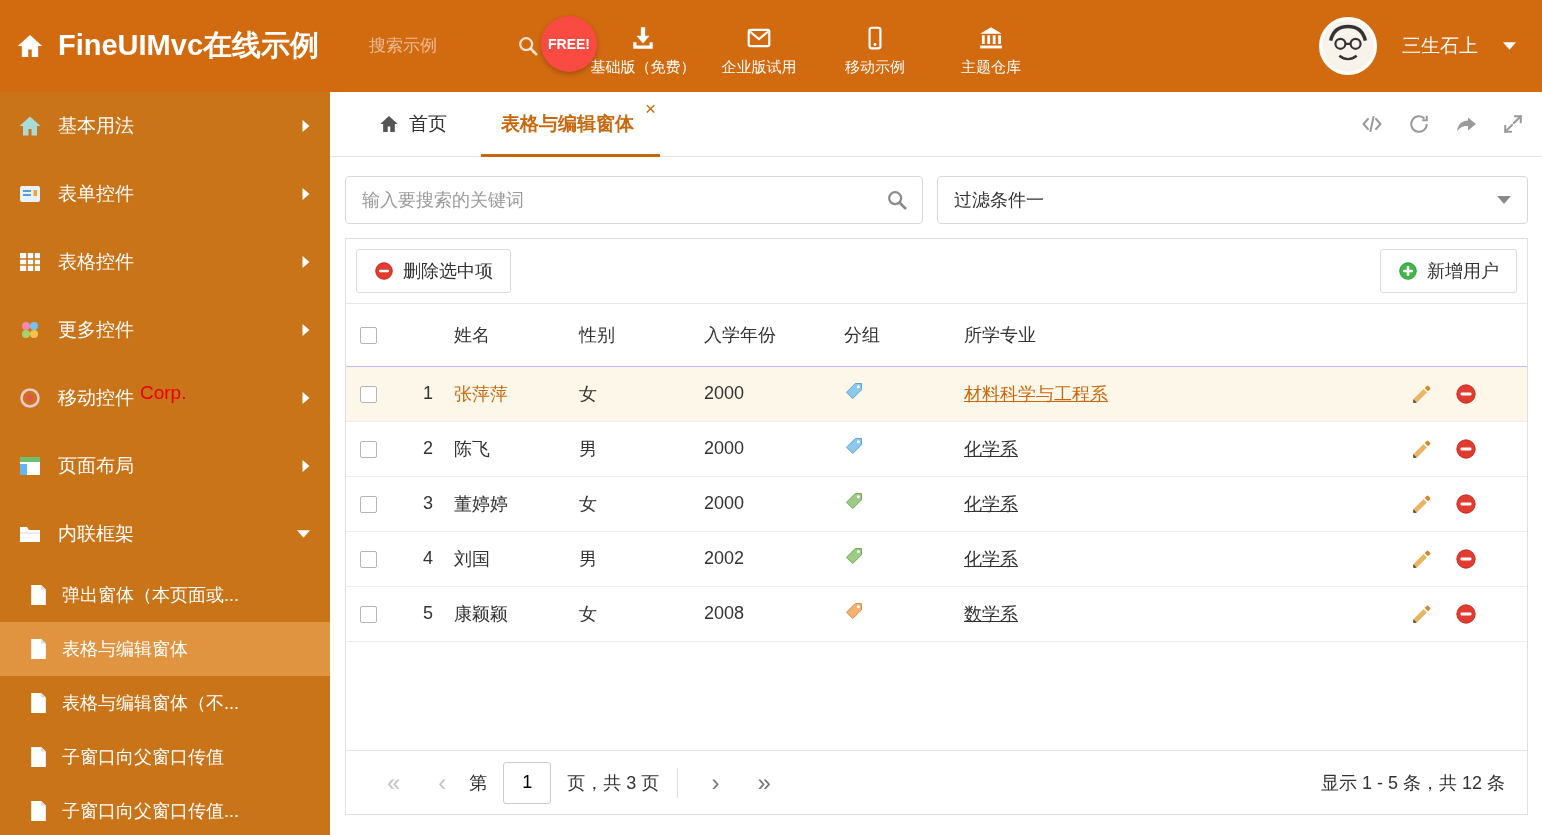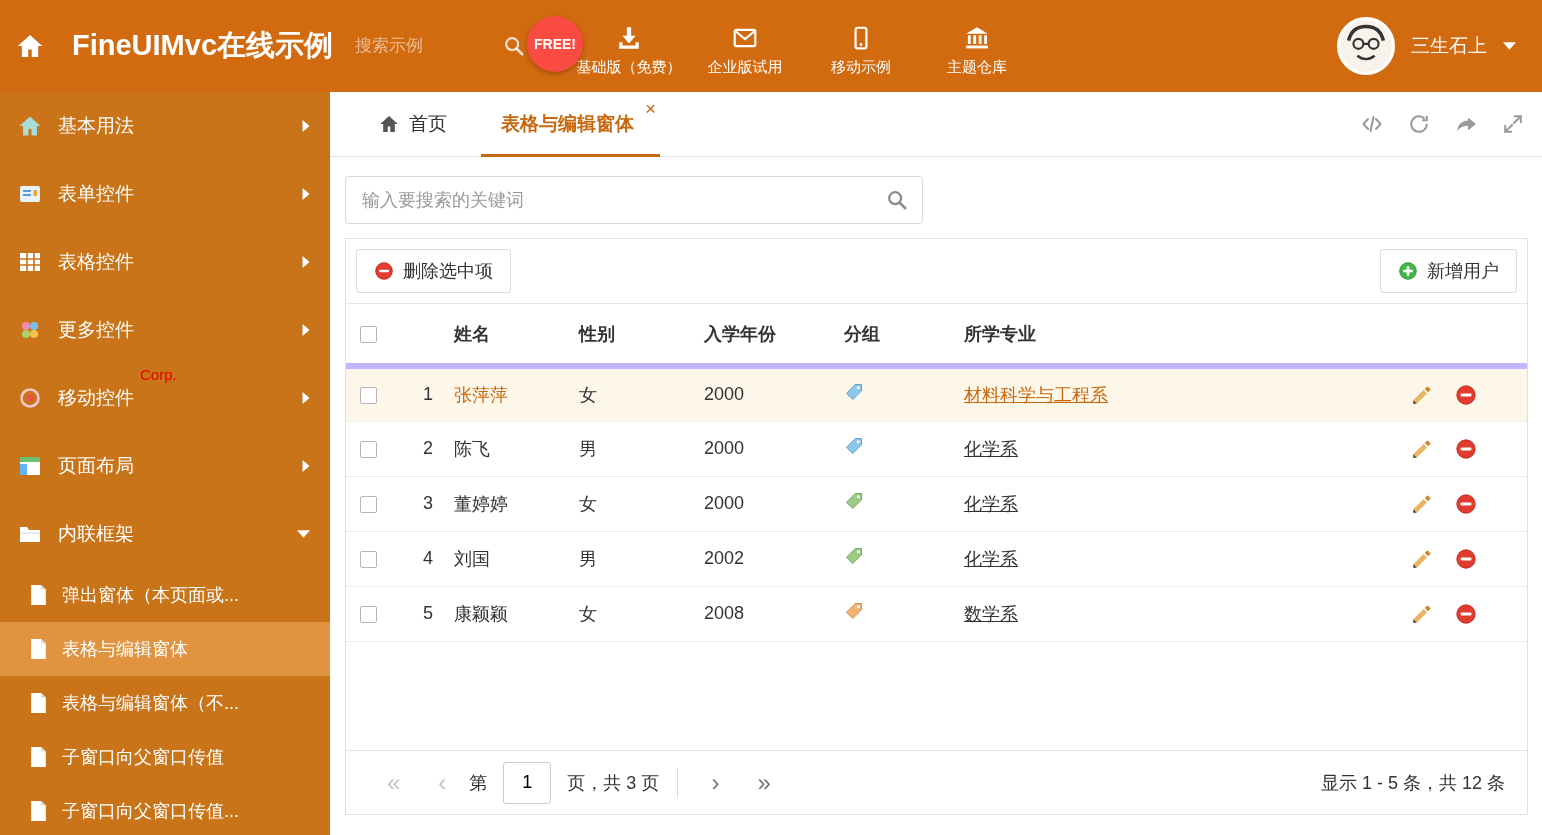--- a/index.html
+++ b/index.html
@@ -13,42 +13,42 @@
     --border:#e0e0e0;
   }
   *{box-sizing:border-box}
   html,body{width:1542px;height:835px;margin:0;overflow:hidden;
     font-family:"Liberation Sans","DejaVu Sans",sans-serif;background:#fff;color:#333}
   .app{width:100%;height:100%;display:flex;flex-direction:column}
   .icon{display:inline-flex;align-items:center;justify-content:center;line-height:0}
 
   
   .topbar{height:92px;flex:0 0 92px;background:var(--header-bg);display:flex;align-items:center;position:relative;z-index:5}
-  .brand{display:flex;align-items:center;gap:28px;padding:0 8px 0 16px;cursor:pointer}
+  .brand{display:flex;align-items:center;gap:14px;padding:0 8px 0 16px;cursor:pointer}
   .brand-title{font-size:29px;font-weight:bold;color:#fff;white-space:nowrap}
-  .topsearch{display:flex;align-items:center;margin-left:12px}
+  .topsearch{display:flex;align-items:center;margin-left:40px}
   .topsearch-input{width:150px;background:transparent;border:none;outline:none;color:#fff;font-size:17px}
   .topsearch-input::placeholder{color:rgba(255,255,255,.55)}
   .topnav{display:flex;margin-left:46px;height:100%}
   .topnav-item{position:relative;width:116px;display:flex;flex-direction:column;align-items:center;justify-content:center;gap:7px;color:#fff;cursor:pointer;padding-top:10px}
   .topnav-label{font-size:15px;white-space:nowrap}
   .free-badge{position:absolute;left:-44px;top:16px;width:56px;height:56px;border-radius:50%;
     background:#fa4b43;color:#fff;font-size:14px;font-weight:bold;display:flex;align-items:center;justify-content:center;
     box-shadow:0 2px 5px rgba(0,0,0,.25);z-index:6}
-  .userbox{margin-left:auto;display:flex;align-items:center;gap:16px;padding-right:26px;cursor:pointer}
+  .userbox{margin-left:auto;display:flex;align-items:center;gap:25px;padding-right:26px;cursor:pointer}
   .avatar{width:58px;height:58px;border-radius:50%;background:#fff;border:3px solid #fff;overflow:hidden;flex:0 0 58px}
   .username{color:#fff;font-size:19px;white-space:nowrap}
 
   
   .shell{flex:1;display:flex;min-height:0}
   .sidebar{width:330px;flex:0 0 330px;background:var(--sidebar-bg);overflow:hidden}
   .side-item{height:68px;display:flex;align-items:center;color:#fff;font-size:19px;padding:0 20px 0 18px;cursor:pointer}
   .side-item .cat-icon{width:24px;height:24px;margin-right:16px;flex:0 0 24px}
   .side-label{white-space:nowrap}
-  .side-badge{color:#e80000;font-size:15px;margin-left:6px;align-self:flex-start;margin-top:2px}
+  .side-badge{color:#e80000;font-size:19px;margin-left:6px;align-self:flex-start;margin-top:18px}
   .side-arrow{margin-left:auto}
   .side-sub{height:54px;display:flex;align-items:center;color:#fff;font-size:18px;padding-left:29px;cursor:pointer;white-space:nowrap}
   .side-sub .file-ic{width:19px;height:22px;margin-right:14px;flex:0 0 19px}
   .side-sub.selected{background:var(--sidebar-sel)}
 
   
   .content{flex:1;display:flex;flex-direction:column;background:#fff;min-width:0}
   .tabbar{height:65px;flex:0 0 65px;border-bottom:1px solid #e4e4e4;display:flex;align-items:stretch;padding-left:29px}
   .tab{display:flex;align-items:center;gap:10px;padding:0 20px;font-size:19px;color:#333;cursor:pointer;position:relative;white-space:nowrap}
   .tab.active{color:var(--accent);font-weight:bold;margin-left:14px;padding:0 26px 0 20px}
@@ -64,21 +64,21 @@
   .searchbox .icon{margin-right:14px;cursor:pointer}
   .dropdown{flex:1;height:48px;border:1px solid #d8d8d8;border-radius:4px;display:flex;align-items:center;padding:0 16px;font-size:18px;color:#333;cursor:pointer}
   .dropdown .icon{margin-left:auto}
 
   .gridpanel{margin:10px 14px 20px 15px;border:1px solid var(--border);flex:1;display:flex;flex-direction:column;min-height:0}
   .gridtoolbar{display:flex;align-items:center;padding:10px;border-bottom:1px solid #e8e8e8}
   .btn{height:44px;display:inline-flex;align-items:center;gap:9px;padding:0 17px;border:1px solid #dcdcdc;border-radius:3px;background:#fff;font-size:18px;color:#333;cursor:pointer;font-family:inherit}
   .btn-add{margin-left:auto}
 
   table.grid{width:100%;border-collapse:collapse;font-size:18px;color:#333;table-layout:fixed}
-  table.grid th{font-weight:bold;text-align:left;height:62px;border-bottom:6px solid #c4b5fd;padding:0}
+  table.grid th{font-weight:normal;text-align:left;height:62px;border-bottom:1px solid #c4b5fd;padding:0}
   table.grid td{height:55px;border-bottom:1px solid #ededed;padding:0;overflow:hidden;white-space:nowrap}
   .col-cb{width:56px;padding-left:14px !important}
   .col-idx{width:52px;text-align:center !important}
   .col-name{width:125px}.col-gender{width:125px}.col-year{width:140px}.col-tag{width:120px}
   .col-act{width:116px;text-align:left}
   tr.selected td{background:var(--row-hl)}
   tr.selected .cell-name,tr.selected a.major{color:var(--accent)}
   a.major{color:#333;text-decoration:underline;cursor:pointer}
   td .act{cursor:pointer;margin-right:22px;vertical-align:middle}
   .checkbox{display:inline-block;width:17px;height:17px;border:1px solid #b5b5b5;border-radius:2px;background:#fff;cursor:pointer;vertical-align:middle}
@@ -375,20 +375,28 @@
       <div class="filterrow">
         <div class="searchbox">
           <input placeholder="输入要搜索的关键词" style="">
           <span class="icon" id="filter-search-icon">
               <svg width="22" height="22" viewBox="0 0 24 24">
                 <circle cx="10" cy="10" r="6.5" fill="none" stroke="#8a8a8a" stroke-width="2.4"></circle>
                 <path d="M15 15l6 6" stroke="#8a8a8a" stroke-width="2.8" stroke-linecap="round"></path>
               </svg>
             </span>
         </div>
+        <div class="dropdown">
+          <span>过滤条件一</span>
+          <span class="icon" id="dropdown-caret">
+              <svg width="14" height="8" viewBox="0 0 12 7">
+                <path d="M0 0h12L6 7z" fill="#8a8a8a"></path>
+              </svg>
+            </span>
+        </div>
       </div>
 
       <div class="gridpanel">
         <div class="gridtoolbar">
           <button class="btn">
             <span class="icon" id="del-icon">
                 <svg width="20" height="20" viewBox="0 0 24 24">
                   <circle cx="12" cy="12" r="10" fill="#e23b30" stroke="#c22418" stroke-width="1"></circle>
                   <rect x="6" y="10.4" width="12" height="3.2" rx="1.2" fill="#ffffff"></rect>
                 </svg>

